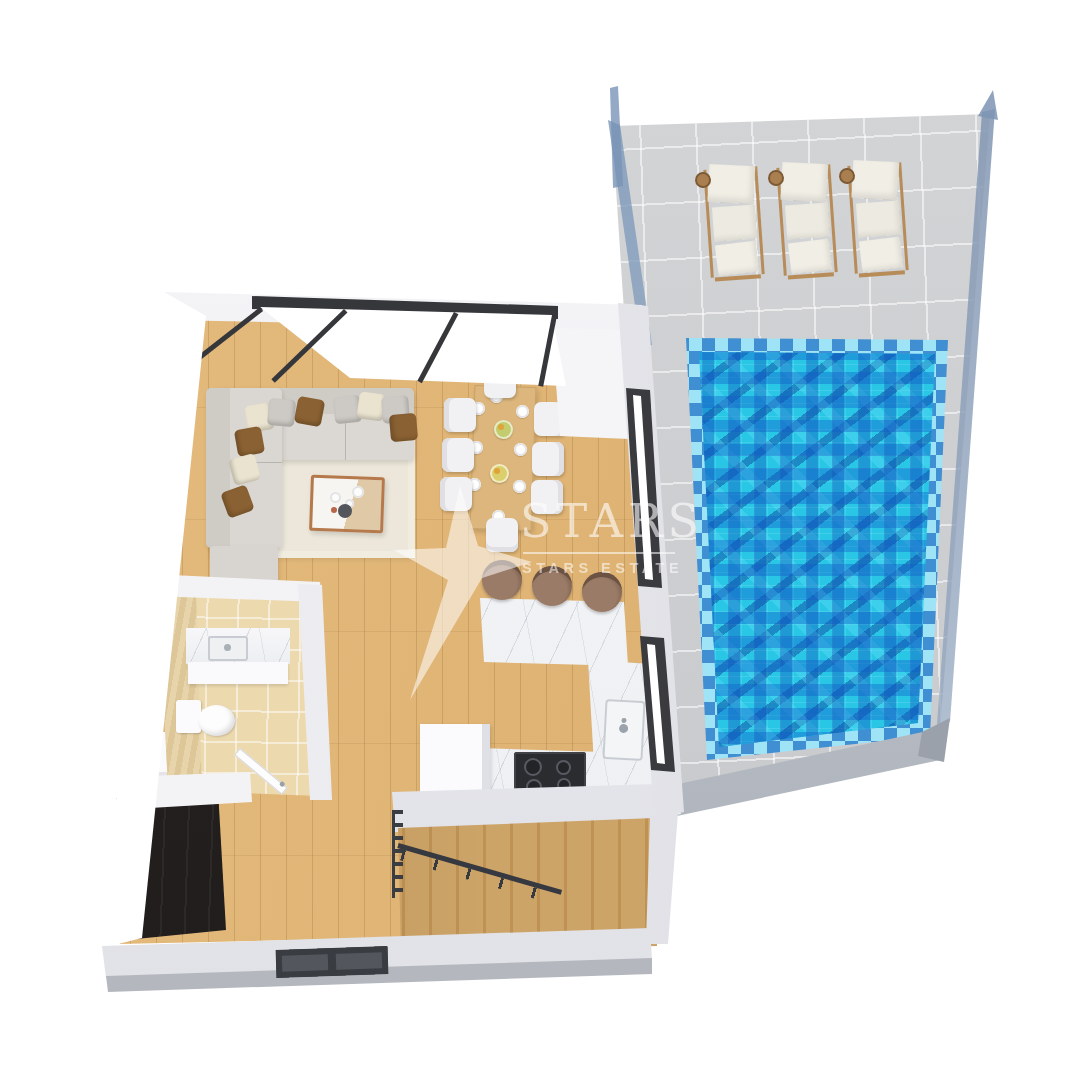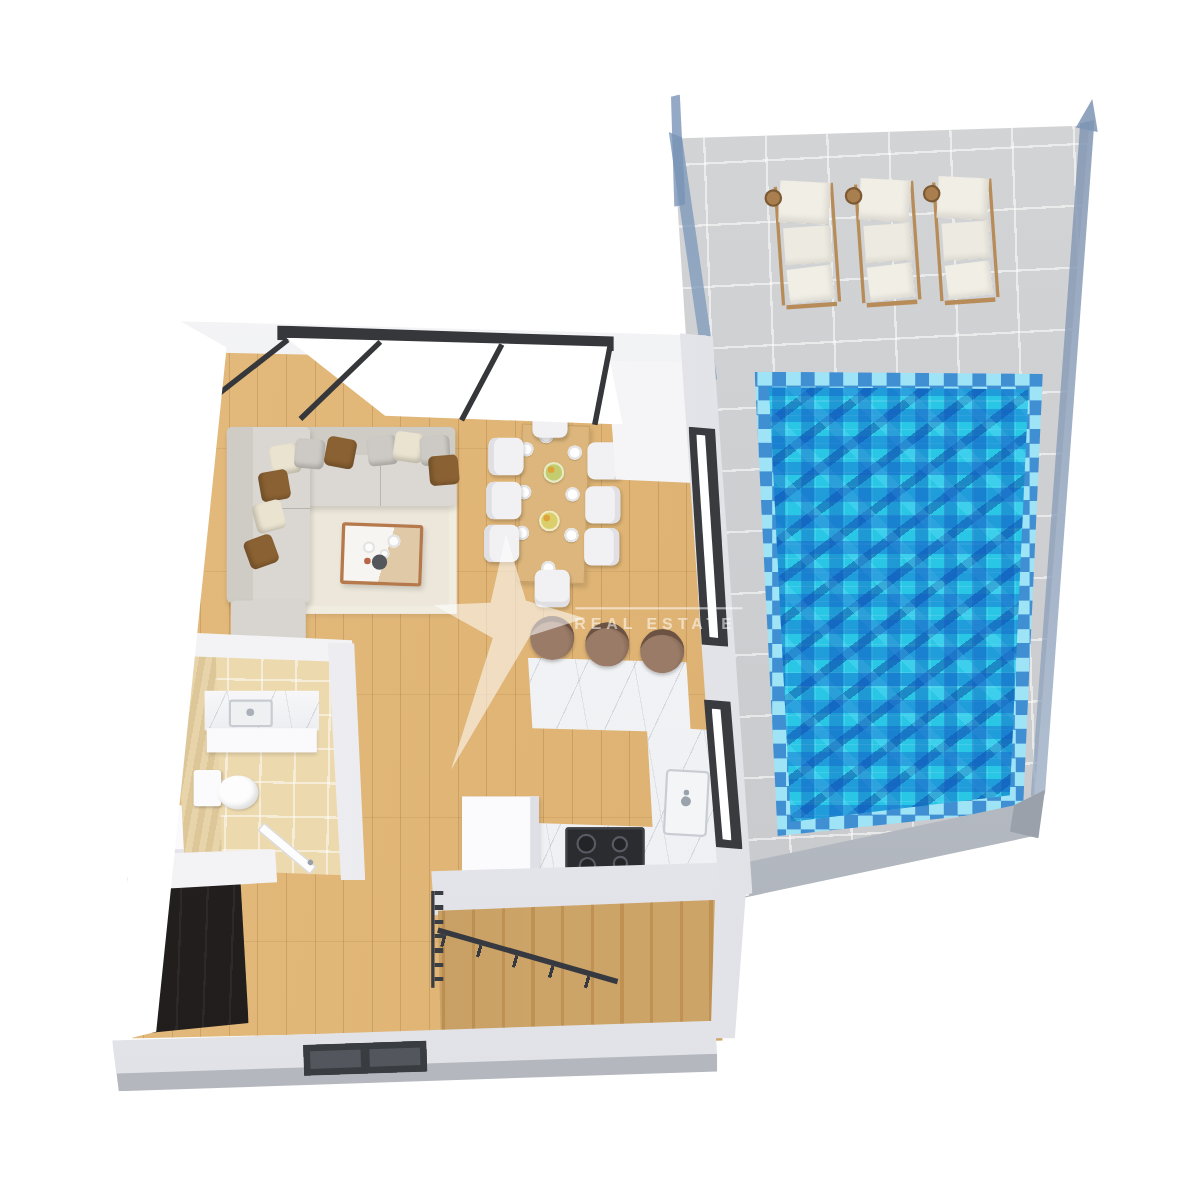--- a/index.html
+++ b/index.html
@@ -395,16 +395,17 @@
   <div class="ly eglassB-in"></div>
   <div class="ly wall-bottom"></div>
   <div class="ly wall-bottom-face"></div>
   <div class="el grate"></div>
 
   <div class="ly wm">
     <svg class="el wm-star" viewBox="0 0 142 246">
       <polygon points="66,24 84,84 138,100 88,116 16,238 54,118 0,88 52,86" fill="#ffffff"></polygon>
       <polygon points="66,24 84,84 88,116 54,118" fill="#ffffff" opacity="0.45"></polygon>
     </svg>
+    <div class="el wm-title">STARS</div>
     <div class="el wm-rule"></div>
-    <div class="el wm-sub">REAL ESTATE</div>
+    <div class="el wm-sub">STARS ESTATE</div>
   </div>
 </div>
 
 </body></html>

